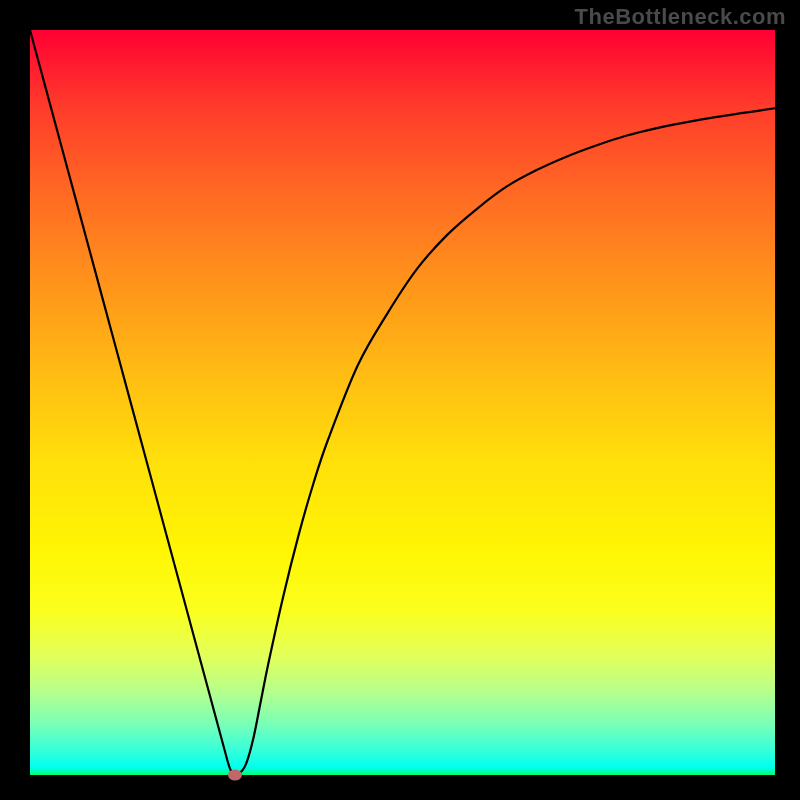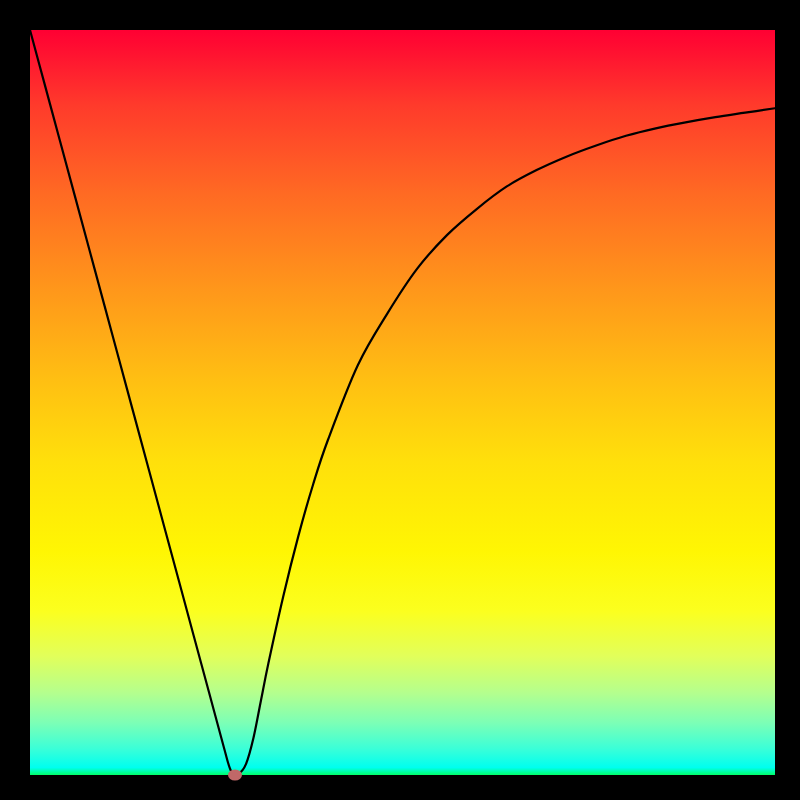--- a/index.html
+++ b/index.html
@@ -62,13 +62,14 @@
 </head>
 <body>
 
 <div class="frame">
   <div class="plot-area">
     <svg class="curve-svg" viewBox="0 0 745 745" preserveAspectRatio="none">
       <path id="curve-path" d="M 0,0 C 2.4833333333333334,9.188333333333333 9.933333333333334,36.75333333333333 14.9,55.129999999999995 C 19.866666666666667,73.50666666666666 24.833333333333336,91.88333333333333 29.8,110.25999999999999 C 34.766666666666666,128.63666666666666 39.73333333333333,147.01333333333332 44.699999999999996,165.39 C 49.666666666666664,183.76666666666665 54.63333333333333,202.14333333333332 59.6,220.51999999999998 C 64.56666666666666,238.89666666666665 69.53333333333333,257.2733333333333 74.5,275.65 C 79.46666666666667,294.02666666666664 84.43333333333332,312.4033333333333 89.39999999999999,330.78 C 94.36666666666666,349.15666666666664 99.33333333333334,367.5333333333333 104.30000000000001,385.90999999999997 C 109.26666666666668,404.28666666666663 114.23333333333333,422.66333333333336 119.2,441.04 C 124.16666666666667,459.4166666666667 129.13333333333333,477.79333333333335 134.1,496.17 C 139.06666666666666,514.5466666666666 144.03333333333333,532.9233333333333 149,551.3 C 153.96666666666667,569.6766666666666 158.93333333333334,588.0533333333333 163.9,606.43 C 168.86666666666667,624.8066666666666 173.83333333333331,643.1833333333333 178.79999999999998,661.56 C 183.76666666666665,679.9366666666666 189.97500000000002,703.4041666666667 193.70000000000002,716.69 C 197.425,729.9758333333334 198.66666666666669,736.805 201.15,741.275 C 203.63333333333333,745.745 206.1166666666667,744.7516666666667 208.60000000000002,743.51 C 211.08333333333334,742.2683333333333 213.56666666666666,739.7850000000001 216.04999999999998,733.825 C 218.5333333333333,727.865 221.01666666666665,718.3041666666667 223.5,707.75 C 225.98333333333335,697.1958333333333 228.46666666666664,682.9166666666666 230.95,670.5 C 233.43333333333334,658.0833333333334 234.675,650.6333333333333 238.4,633.25 C 242.125,615.8666666666667 248.33333333333334,587.3083333333334 253.3,566.2 C 258.26666666666665,545.0916666666667 263.23333333333335,525.225 268.2,506.6 C 273.16666666666663,487.975 278.1333333333333,470.59166666666664 283.1,454.45 C 288.0666666666667,438.30833333333334 290.55,429.6166666666667 298,409.75 C 305.45,389.8833333333333 317.8666666666667,356.3583333333333 327.8,335.24999999999994 C 337.73333333333335,314.1416666666666 347.66666666666663,299.2416666666667 357.59999999999997,283.1 C 367.5333333333333,266.95833333333337 377.4666666666667,251.43749999999997 387.40000000000003,238.39999999999998 C 397.33333333333337,225.36249999999998 407.2666666666667,214.80833333333334 417.20000000000005,204.875 C 427.1333333333334,194.94166666666666 437.06666666666666,186.8708333333333 447,178.79999999999995 C 456.93333333333334,170.7291666666666 466.8666666666667,162.9066666666666 476.8,156.44999999999993 C 486.73333333333335,149.99333333333325 496.6666666666667,145.0266666666666 506.6,140.05999999999995 C 516.5333333333333,135.09333333333328 526.4666666666667,130.74749999999997 536.4,126.64999999999998 C 546.3333333333333,122.5525 556.2666666666667,118.9516666666667 566.2,115.47500000000002 C 576.1333333333334,111.99833333333335 586.0666666666667,108.6458333333333 596,105.78999999999996 C 605.9333333333333,102.93416666666663 615.8666666666666,100.575 625.8,98.34000000000003 C 635.7333333333333,96.10500000000006 645.6666666666667,94.24250000000012 655.6,92.38000000000011 C 665.5333333333333,90.5175000000001 675.4666666666667,88.77916666666665 685.4,87.16499999999996 C 695.3333333333333,85.55083333333327 705.2666666666667,84.18499999999993 715.1999999999999,82.69499999999994 C 725.1333333333332,81.20499999999994 740.0333333333333,78.97000000000001 745,78.22500000000002" fill="none" stroke="#000" stroke-width="2.2" stroke-linejoin="round" stroke-linecap="round"></path>
     </svg>
     <div class="dot" id="marker-dot" style="left: 204.875px; top: 745px; background: rgb(192, 104, 104);"></div>
   </div>
+  <div class="watermark">TheBottleneck.com</div>
 </div>
 
 </body></html>

